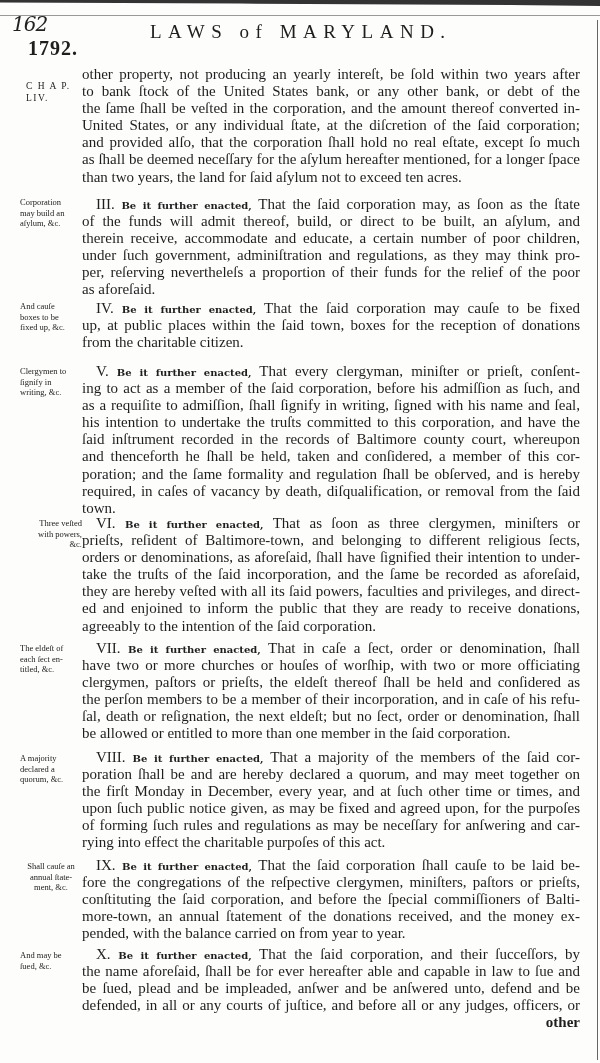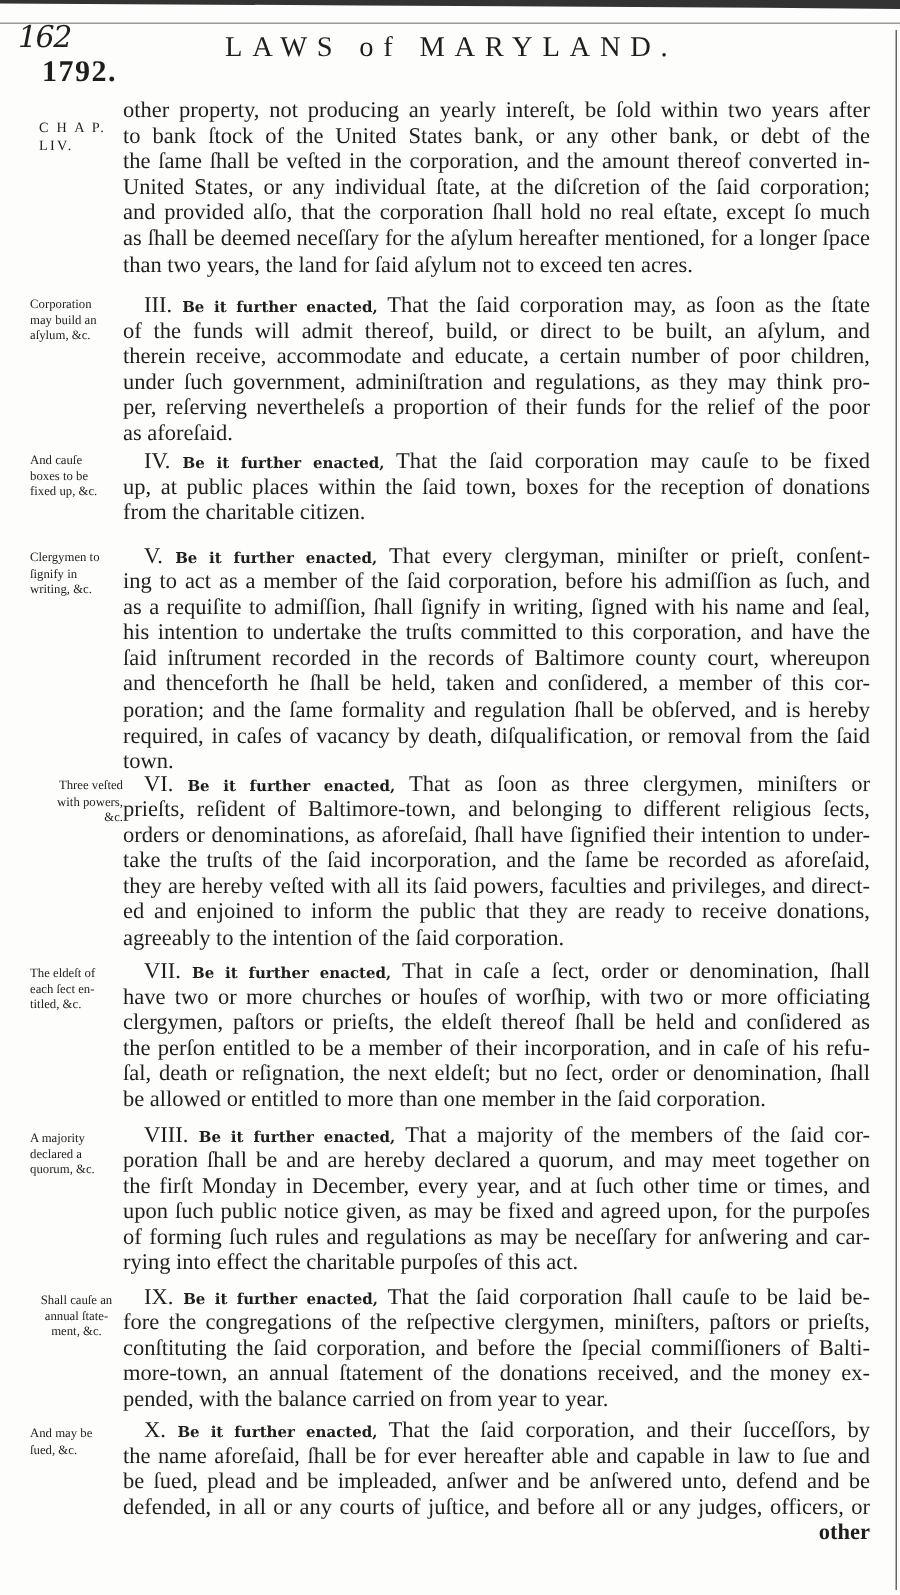--- a/index.html
+++ b/index.html
@@ -120,21 +120,21 @@
 
 <div class="note" style="top:643px;">
   <div>The eldeſt of</div>
   <div>each ſect en-</div>
   <div>titled, &amp;c.</div>
 </div>
 <div class="section" style="top:640px;">
   <span class="line indent"><span>VII.</span> <span class="bl">Be it further enacted,</span> <span>That in caſe a ſect, order or denomination, ſhall</span></span>
   <span class="line">have two or more churches or houſes of worſhip, with two or more officiating</span>
   <span class="line">clergymen, paſtors or prieſts, the eldeſt thereof ſhall be held and conſidered as</span>
-  <span class="line">the perſon entitled to be a member of their incorporation, and in caſe of his refu-</span>
+  <span class="line">the perſon members to be a member of their incorporation, and in caſe of his refu-</span>
   <span class="line">ſal, death or reſignation, the next eldeſt; but no ſect, order or denomination, ſhall</span>
   <span class="line last">be allowed or entitled to more than one member in the ſaid corporation.</span>
 </div>
 
 <div class="note" style="top:753px;">
   <div>A majority</div>
   <div>declared a</div>
   <div>quorum, &amp;c.</div>
 </div>
 <div class="section" style="top:749px;">

